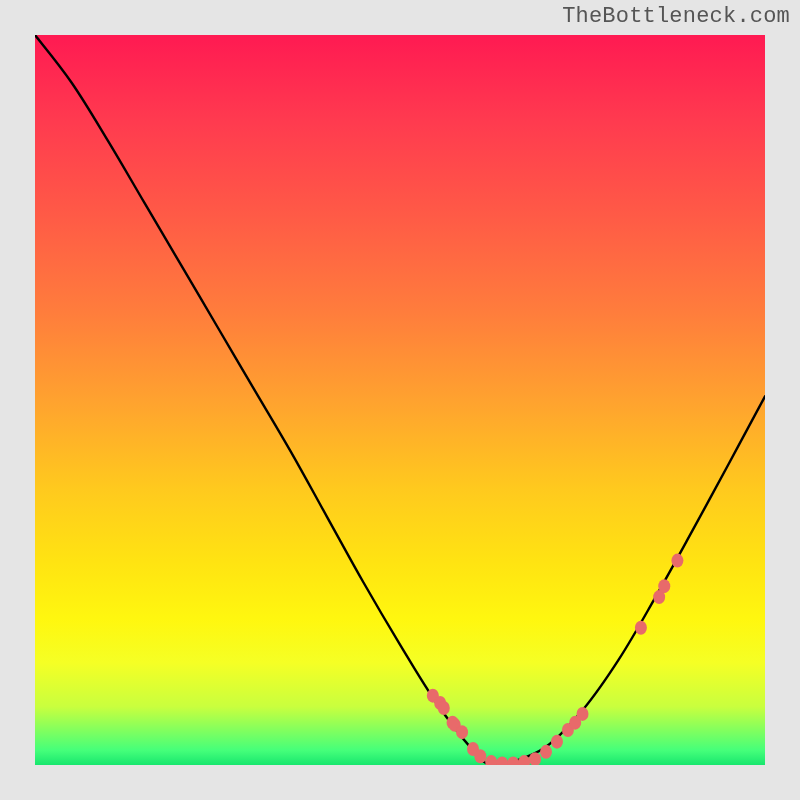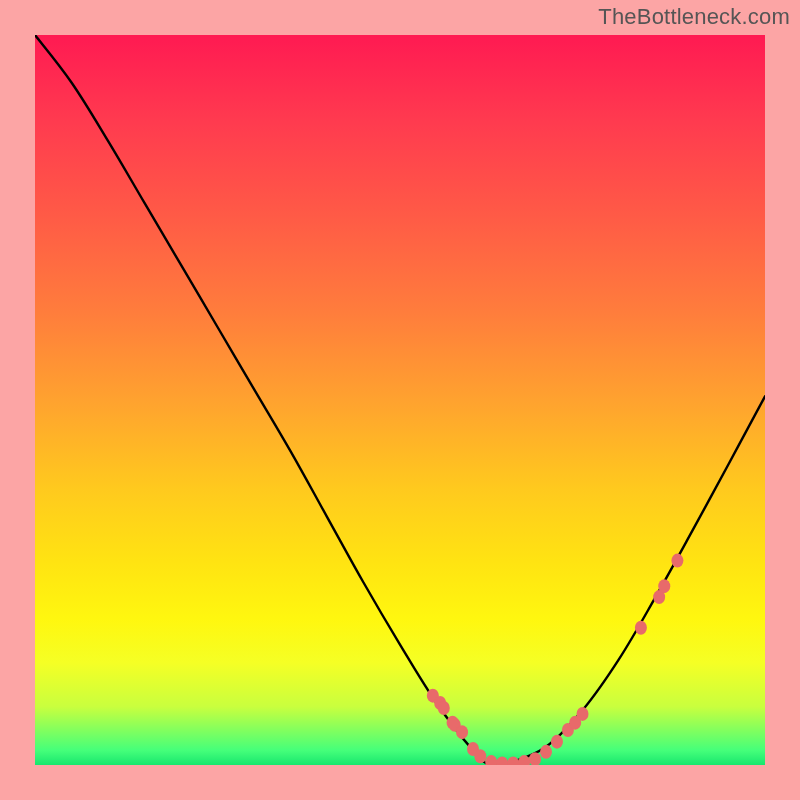--- a/index.html
+++ b/index.html
@@ -8,21 +8,22 @@
     width: 800px;
     height: 800px;
     background: #000;
     overflow: hidden;
     font-family: Arial, Helvetica, sans-serif;
   }
   .frame {
     position: relative;
     width: 800px;
     height: 800px;
-    background: #fca5a5;
+    background: #e5e5e5;
+    font-family: Liberation Mono, monospace;
   }
   .watermark {
     position: absolute;
     top: 4px;
     right: 10px;
     color: #555;
     font-size: 22px;
     font-weight: 500;
     letter-spacing: 0.2px;
     user-select: none;

